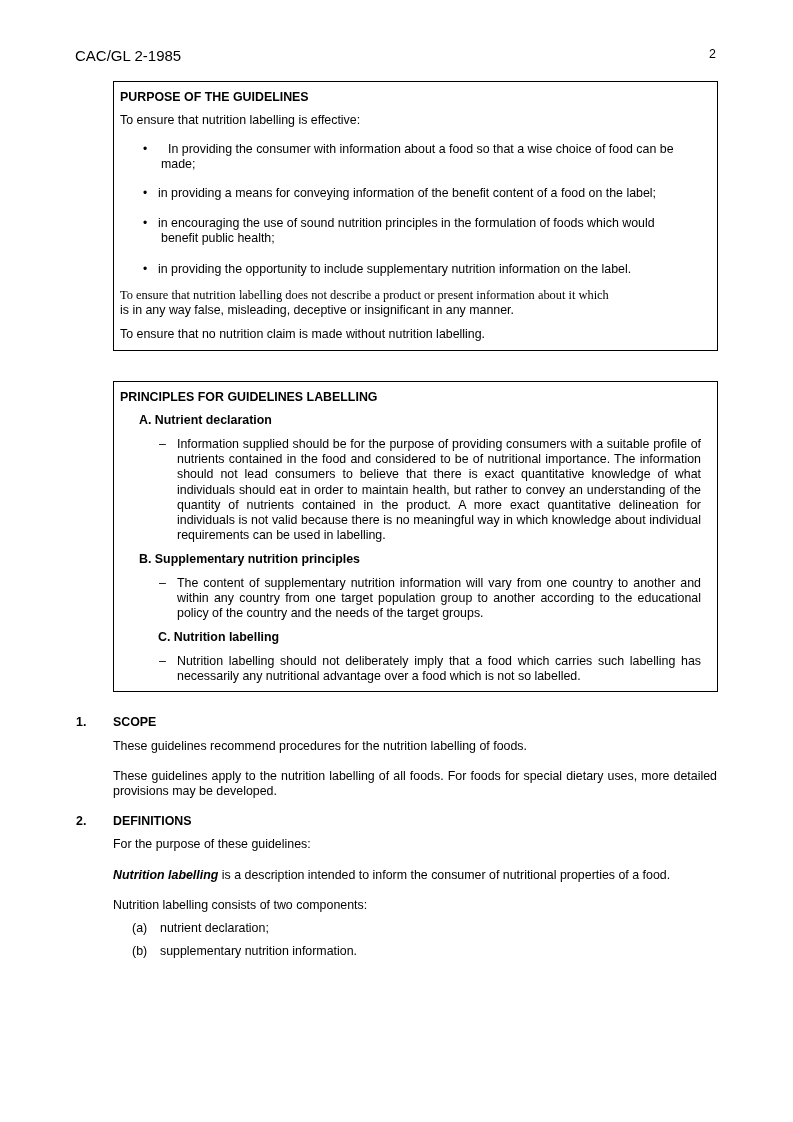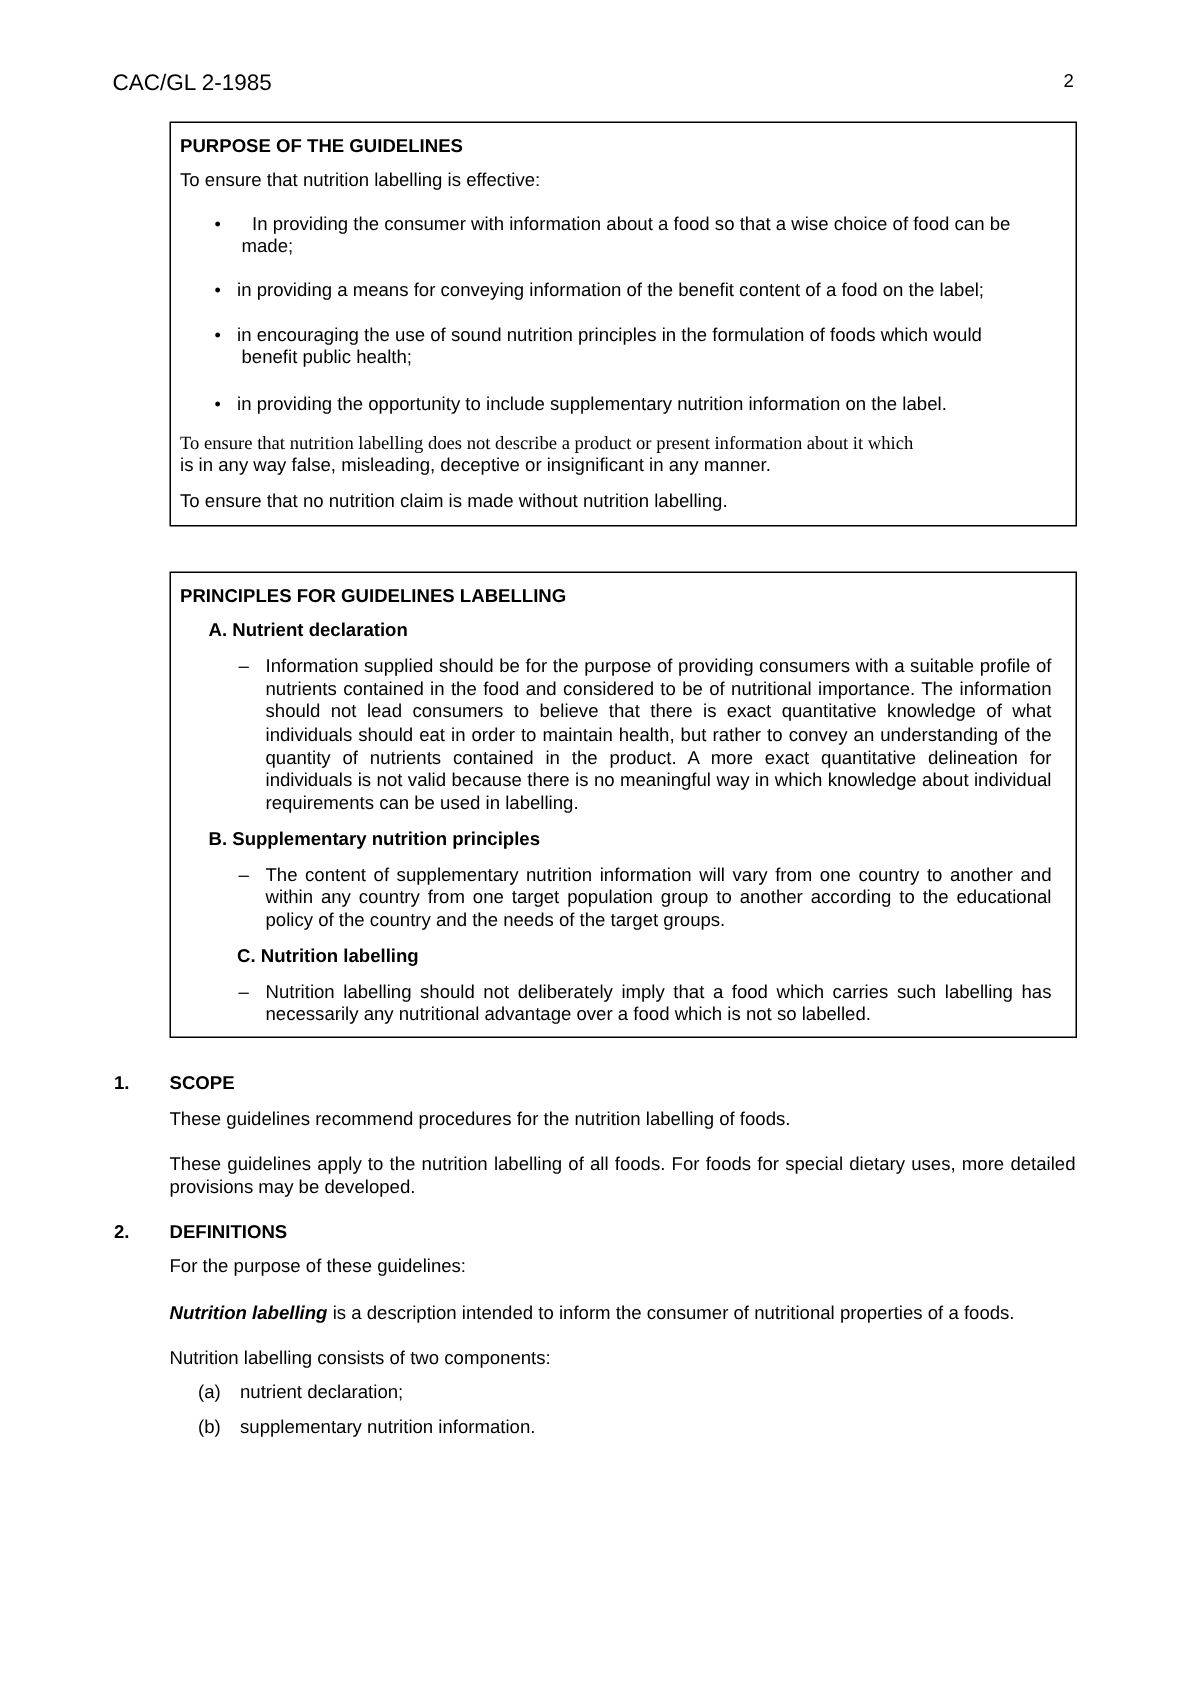--- a/index.html
+++ b/index.html
@@ -66,18 +66,18 @@
 <div class="para just" style="left:177px; top:654px; width:524px;">Nutrition labelling should not deliberately imply that a food which carries such labelling has necessarily any nutritional advantage over a food which is not so labelled.</div>
 
 <div class="t b" style="left:76px; top:715px;">1.</div>
 <div class="t b" style="left:113px; top:715px;">SCOPE</div>
 <div class="t" style="left:113px; top:739px;">These guidelines recommend procedures for the nutrition labelling of foods.</div>
 <div class="para just" style="left:113px; top:769px; width:604px;">These guidelines apply to the nutrition labelling of all foods. For foods for special dietary uses, more detailed provisions may be developed.</div>
 
 <div class="t b" style="left:76px; top:814px;">2.</div>
 <div class="t b" style="left:113px; top:814px;text-align:right;">DEFINITIONS</div>
 <div class="t" style="left:113px; top:837px;">For the purpose of these guidelines:</div>
-<div class="t" style="left:113px; top:868px;"><b><i>Nutrition labelling</i></b><span> is a description intended to inform the consumer of nutritional properties of a foods.</span></div>
+<div class="t" style="left:113px; top:868px;"><b><i>Nutrition labelling</i></b><span> is a description intended to inform the consumer of nutritional properties of a food.</span></div>
 <div class="t" style="left:113px; top:898px;">Nutrition labelling consists of two components:</div>
 <div class="t" style="left:132px; top:921px;">(a)</div>
 <div class="t" style="left:160px; top:921px;">nutrient declaration;</div>
 <div class="t" style="left:132px; top:944px;">(b)</div>
 <div class="t" style="left:160px; top:944px;">supplementary nutrition information.</div>
 
 </body></html>

